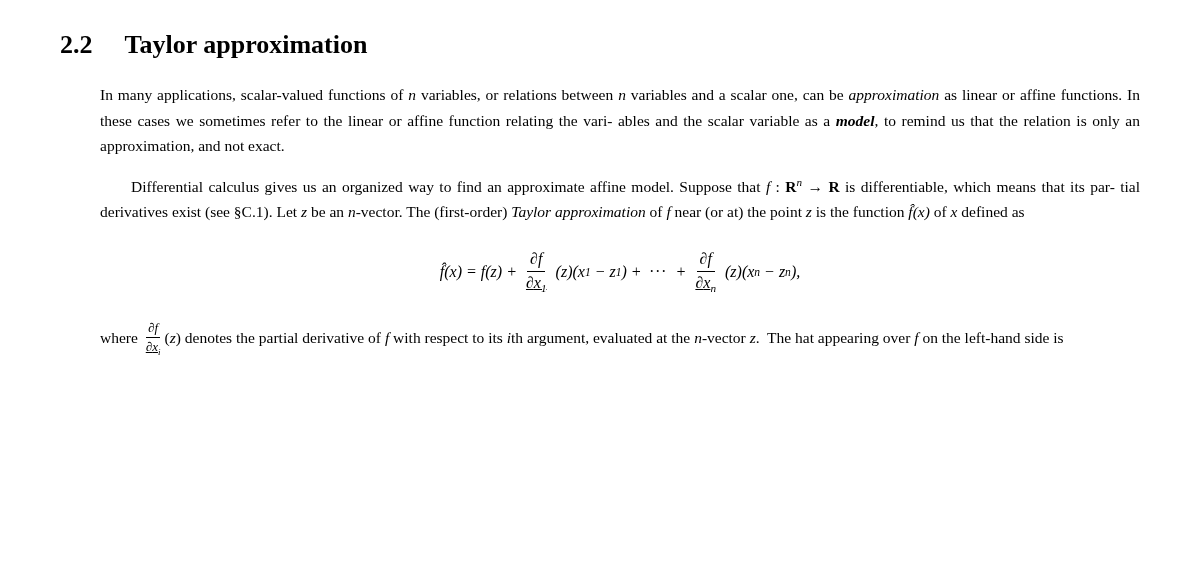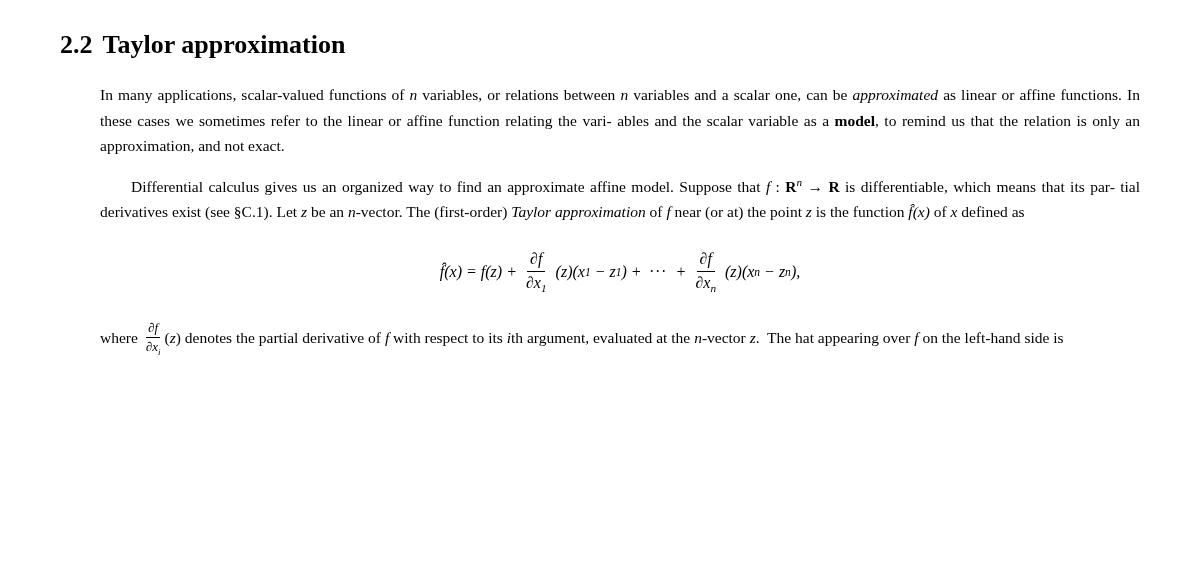--- a/index.html
+++ b/index.html
@@ -20,21 +20,21 @@
     .page-container {
       width: 1200px;
       min-height: 578px;
       background: #ffffff;
       padding: 30px 60px 30px 60px;
     }
 
     .section-header {
       display: flex;
       align-items: flex-start;
-      gap: 10px;
+      gap: 32px;
       margin-bottom: 22px;
     }
 
     .section-number {
       font-size: 26px;
       font-weight: bold;
       white-space: nowrap;
     }
 
     .section-title {
@@ -58,20 +58,21 @@
       text-indent: 2em;
       text-align: justify;
       text-justify: inter-word;
     }
 
     em {
       font-style: italic;
     }
 
     .bold-italic {
+      font-style: italic;
       font-weight: bold;
       margin-top: 22px;
     }
 
     .math-inline {
       font-style: italic;
     }
 
     .math-bold {
       font-weight: bold;
@@ -90,20 +91,21 @@
       border-bottom: 1.5px solid #000;
       padding: 0 3px 1px 3px;
       font-style: italic;
       line-height: 1.3;
     }
 
     .frac-den {
       padding: 1px 3px 0 3px;
       font-style: italic;
       line-height: 1.3;
+      text-decoration: underline;
     }
 
     .frac-den sub {
       font-size: 0.7em;
     }
 
     sub {
       font-size: 0.72em;
       vertical-align: sub;
     }
@@ -146,21 +148,21 @@
 
   <div class="section-header">
     <span class="section-number">2.2</span>
     <span class="section-title">Taylor approximation</span>
   </div>
 
   <div class="content-body">
 
     <div class="paragraph">
       In many applications, scalar-valued functions of <span class="math-inline">n</span> variables, or relations between
-      <span class="math-inline">n</span> variables and a scalar one, can be <em>approximated</em> as linear or affine functions. In
+      <span class="math-inline">n</span> variables and a scalar one, can be <em>approximation</em> as linear or affine functions. In
       these cases we sometimes refer to the linear or affine function relating the vari-
       ables and the scalar variable as a <span class="bold-italic">model</span>, to remind us that the relation is only an
       approximation, and not exact.
     </div>
 
     <div class="paragraph-indented">
       Differential calculus gives us an organized way to find an approximate affine
       model. Suppose that <span class="math-inline">f</span> : <span class="math-bold"><b>R</b></span><sup><span class="math-inline">n</span></sup> → <b>R</b> is differentiable, which means that its par-
       tial derivatives exist (see §C.1). Let <span class="math-inline">z</span> be an <span class="math-inline">n</span>-vector. The (first-order) <em>Taylor
       approximation</em> of <span class="math-inline">f</span> near (or at) the point <span class="math-inline">z</span> is the function <span class="math-inline">f̂(x)</span> of <span class="math-inline">x</span> defined as

